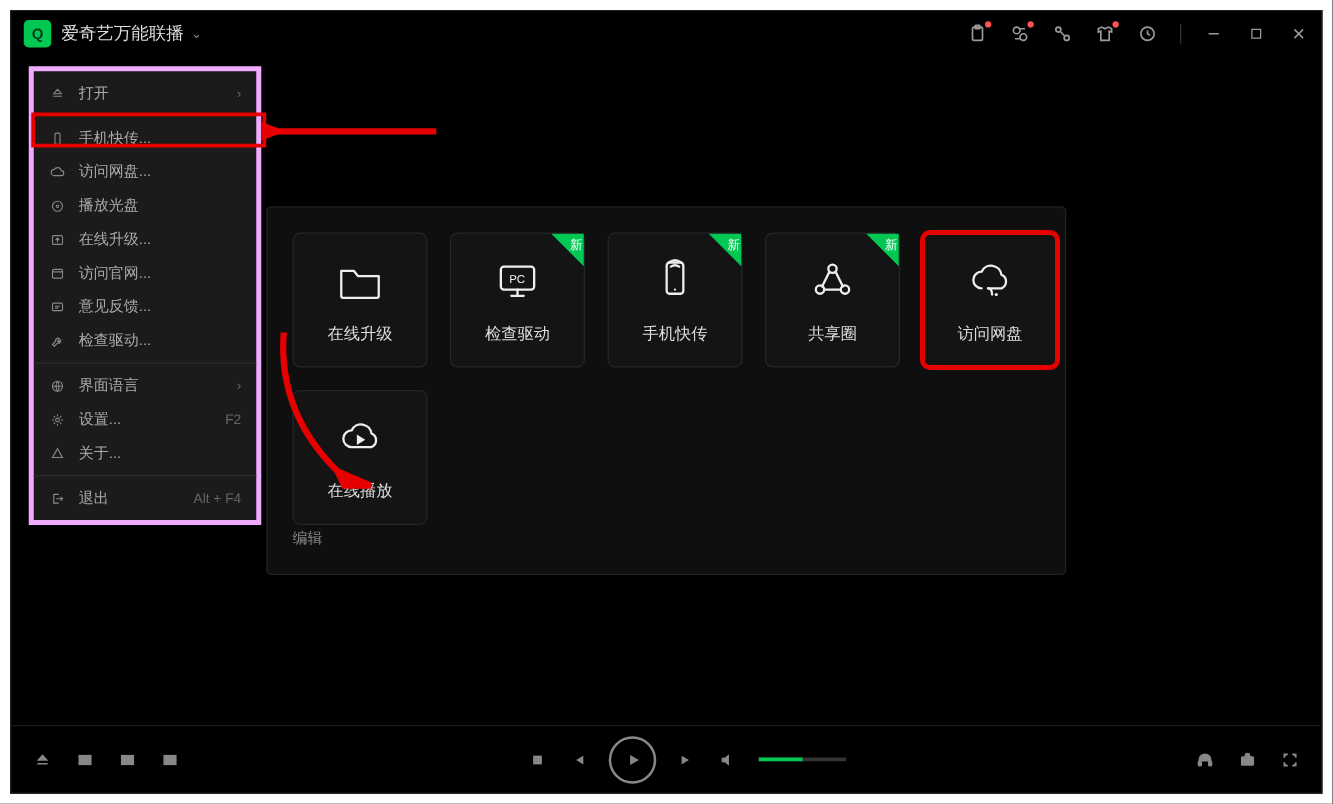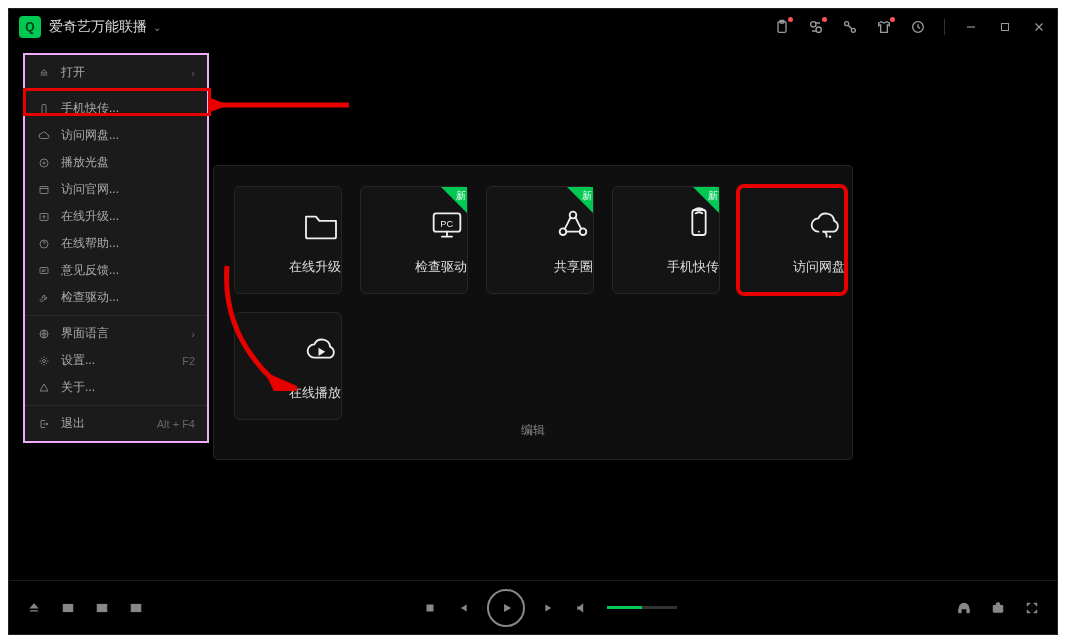--- a/index.html
+++ b/index.html
@@ -43,21 +43,21 @@
   .tb-icon { width:16px;height:16px;display:flex;align-items:center;justify-content:center;cursor:pointer; position:relative;}
   .dot::after { content:""; position:absolute; top:-2px; right:-3px; width:5px;height:5px;background:#ff5252;border-radius:50%; }
   .tb-sep { width:1px; height:16px; background:#333; }
 
   
   .dropdown {
     position: absolute;
     top: 44px; left: 14px;
     width: 186px;
     background: #1b1b1b;
-    border: 2px solid #f0abfc;
+    border: 4px solid #f0abfc;
     padding: 4px 0;
     z-index: 5;
     color: #aaa;
     font-size: 12px;
   }
   .menu-item {
     height: 27px;
     display: flex;
     align-items: center;
     padding: 0 12px;
@@ -96,21 +96,21 @@
     grid-template-columns: repeat(5, 108px);
     gap: 18px;
   }
   .tile {
     width:108px; height:108px;
     background:#141414;
     border:1px solid #262626;
     border-radius:6px;
     display:flex;
     flex-direction:column;
-    align-items:flex-end;
+    align-items:center;
     justify-content:center;
     color:#ddd;
     font-size:13px;
     position:relative;
     cursor:pointer;
     gap:10px;
   }
   .tile svg { width:40px; height:40px; stroke:#eee; fill:none; stroke-width:2.2; }
   .tile .tile-label { }
   .badge-new {
@@ -121,23 +121,24 @@
   }
   .badge-new::after{
     content:"新";
     position:absolute; top:-24px; right:1px;
     font-size:10px; color:#fff;
     transform: rotate(0deg);
   }
   .tile.highlighted {
     outline: 4px solid #e60000;
     outline-offset: -2px;
+    font-family: Liberation Mono, monospace;
   }
   .panel-footer {
-    display:flex; justify-content:center;
+    display:flex; justify-content:flex-start;
     margin-top:2px;
     color:#888; font-size:12px;
   }
 
   
   .playerbar {
     height: 54px;
     border-top:1px solid #1a1a1a;
     display:flex;
     align-items:center;
@@ -244,35 +245,35 @@
             <div><svg viewBox="0 0 48 48" stroke="#eee" fill="none" stroke-width="2.2" stroke-linecap="round" stroke-linejoin="round">
                 <rect x="8" y="10" width="32" height="22" rx="3"></rect>
                 <text x="16" y="26" font-size="11" fill="#eee" stroke="none" font-family="sans-serif">PC</text>
                 <path d="M18 38h12M24 32v6"></path>
               </svg></div>
             <div class="tile-label">检查驱动</div>
           </div>
           <div class="tile">
             <div class="badge-new"></div>
             <div><svg viewBox="0 0 48 48" stroke="#eee" fill="none" stroke-width="2.2" stroke-linecap="round" stroke-linejoin="round">
+                <rect x="16" y="6" width="16" height="30" rx="3"></rect>
+                <path d="M24 32h0"></path>
+                <path d="M20 10c3-2 5-2 8 0M18 6c4-3 8-3 12 0"></path>
+              </svg></div>
+            <div class="tile-label">手机快传</div>
+          </div>
+          <div class="tile">
+            <div class="badge-new"></div>
+            <div><svg viewBox="0 0 48 48" stroke="#eee" fill="none" stroke-width="2.2" stroke-linecap="round" stroke-linejoin="round">
                 <circle cx="24" cy="12" r="4"></circle>
                 <circle cx="12" cy="32" r="4"></circle>
                 <circle cx="36" cy="32" r="4"></circle>
                 <path d="M21 15l-7 14M27 15l7 14M16 32h16"></path>
               </svg></div>
             <div class="tile-label">共享圈</div>
-          </div>
-          <div class="tile">
-            <div class="badge-new"></div>
-            <div><svg viewBox="0 0 48 48" stroke="#eee" fill="none" stroke-width="2.2" stroke-linecap="round" stroke-linejoin="round">
-                <rect x="16" y="6" width="16" height="30" rx="3"></rect>
-                <path d="M24 32h0"></path>
-                <path d="M20 10c3-2 5-2 8 0M18 6c4-3 8-3 12 0"></path>
-              </svg></div>
-            <div class="tile-label">手机快传</div>
           </div>
           <div class="tile highlighted">
             <div><svg viewBox="0 0 48 48" stroke="#eee" fill="none" stroke-width="2.2" stroke-linecap="round" stroke-linejoin="round">
                 <path d="M16 32a8 8 0 010-16 10 10 0 0119 3 7 7 0 010 13H22"></path>
                 <path d="M22 32c3 0 4 3 4 6"></path>
                 <circle cx="30" cy="38" r="1.5" fill="#eee" stroke="none"></circle>
               </svg></div>
             <div class="tile-label">访问网盘</div>
           </div>
           <div class="tile">
@@ -406,44 +407,34 @@
             <circle cx="12" cy="12" r="2"></circle>
           </svg>
         </span>
         <span class="mi-label">播放光盘</span>
         <span class="mi-tail"></span>
       </div>
       <div class="menu-item">
         <span class="mi-icon">
           <svg viewBox="0 0 24 24" width="12" height="12" stroke="#888" fill="none" stroke-width="1.8">
             <rect x="4" y="5" width="16" height="14" rx="2"></rect>
+            <path d="M12 16V9M9 12l3-3 3 3"></path>
+          </svg>
+        </span>
+        <span class="mi-label">在线升级...</span>
+        <span class="mi-tail"></span>
+      </div>
+      <div class="menu-item">
+        <span class="mi-icon">
+          <svg viewBox="0 0 24 24" width="12" height="12" stroke="#888" fill="none" stroke-width="1.8">
+            <rect x="4" y="5" width="16" height="14" rx="2"></rect>
             <path d="M4 9h16"></path>
           </svg>
         </span>
         <span class="mi-label">访问官网...</span>
-        <span class="mi-tail"></span>
-      </div>
-      <div class="menu-item">
-        <span class="mi-icon">
-          <svg viewBox="0 0 24 24" width="12" height="12" stroke="#888" fill="none" stroke-width="1.8">
-            <rect x="4" y="5" width="16" height="14" rx="2"></rect>
-            <path d="M12 16V9M9 12l3-3 3 3"></path>
-          </svg>
-        </span>
-        <span class="mi-label">在线升级...</span>
-        <span class="mi-tail"></span>
-      </div>
-      <div class="menu-item">
-        <span class="mi-icon">
-          <svg viewBox="0 0 24 24" width="12" height="12" stroke="#888" fill="none" stroke-width="1.8">
-            <circle cx="12" cy="12" r="8"></circle>
-            <path d="M10 9a2 2 0 114 0c0 2-2 2-2 4M12 17h0"></path>
-          </svg>
-        </span>
-        <span class="mi-label">在线帮助...</span>
         <span class="mi-tail"></span>
       </div>
       <div class="menu-item">
         <span class="mi-icon">
           <svg viewBox="0 0 24 24" width="12" height="12" stroke="#888" fill="none" stroke-width="1.8">
             <rect x="4" y="5" width="16" height="12" rx="2"></rect>
             <path d="M8 10h8M8 13h5"></path>
           </svg>
         </span>
         <span class="mi-label">意见反馈...</span>

